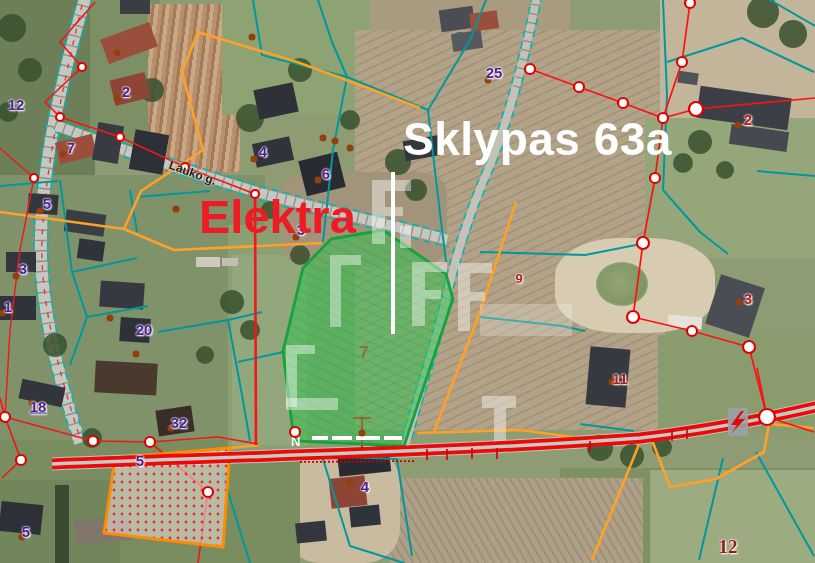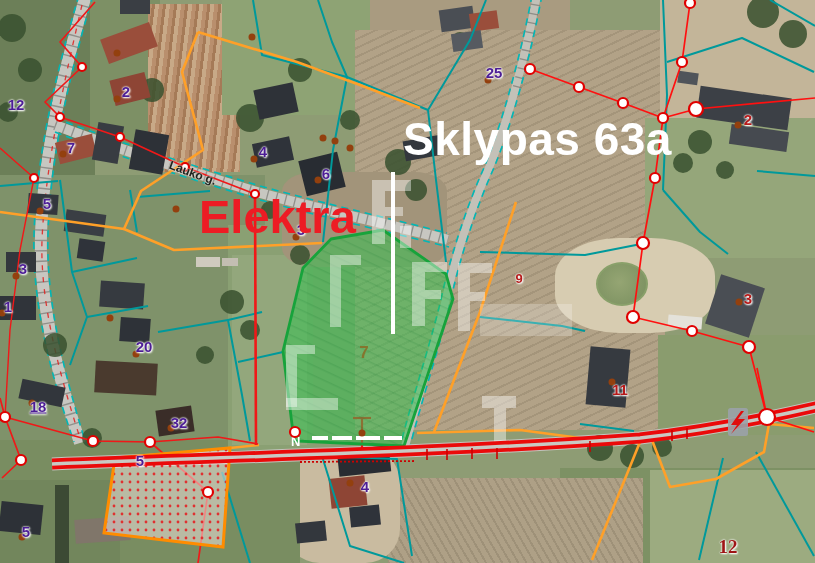--- a/index.html
+++ b/index.html
@@ -332,24 +332,24 @@
       <span class="pnum " style="left: 126px; top: 91px;">2</span>
       <span class="pnum " style="left: 71px; top: 147px;">7</span>
       <span class="pnum " style="left: 263px; top: 151px;">4</span>
       <span class="pnum " style="left: 326px; top: 173px;">6</span>
       <span class="pnum " style="left: 494px; top: 72px;">25</span>
       <span class="pnum dark" style="left: 748px; top: 119px;">2</span>
       <span class="pnum " style="left: 301px; top: 229px;">3</span>
       <span class="pnum " style="left: 47px; top: 203px;">5</span>
       <span class="pnum " style="left: 23px; top: 268px;">3</span>
       <span class="pnum " style="left: 8px; top: 306px;">1</span>
-      <span class="pnum " style="left: 144px; top: 346px;">20</span>
+      <span class="pnum " style="left: 144px; top: 329px;">20</span>
       <span class="pnum small-dark" style="left: 519px; top: 278px;">9</span>
       <span class="pnum dark" style="left: 748px; top: 298px;">3</span>
-      <span class="pnum dark" style="left: 620px; top: 389px; text-align: right;">11</span>
+      <span class="pnum dark" style="left: 620px; top: 378px; text-align: right;">11</span>
       <span class="pnum " style="left: 38px; top: 406px; text-decoration: underline;">18</span>
       <span class="pnum " style="left: 179px; top: 422px;">32</span>
       <span class="pnum " style="left: 140px; top: 460px;">5</span>
       <span class="pnum olive" style="left: 364px; top: 353px;">7</span>
       <span class="pnum " style="left: 365px; top: 486px;">4</span>
       <span class="pnum " style="left: 26px; top: 531px;">5</span>
       <span class="pnum serif" style="left: 728px; top: 547px;">12</span>
     </div>
   <div class="lbl annot">Elektra</div>
   <div class="lbl headline">Sklypas 63a</div>

